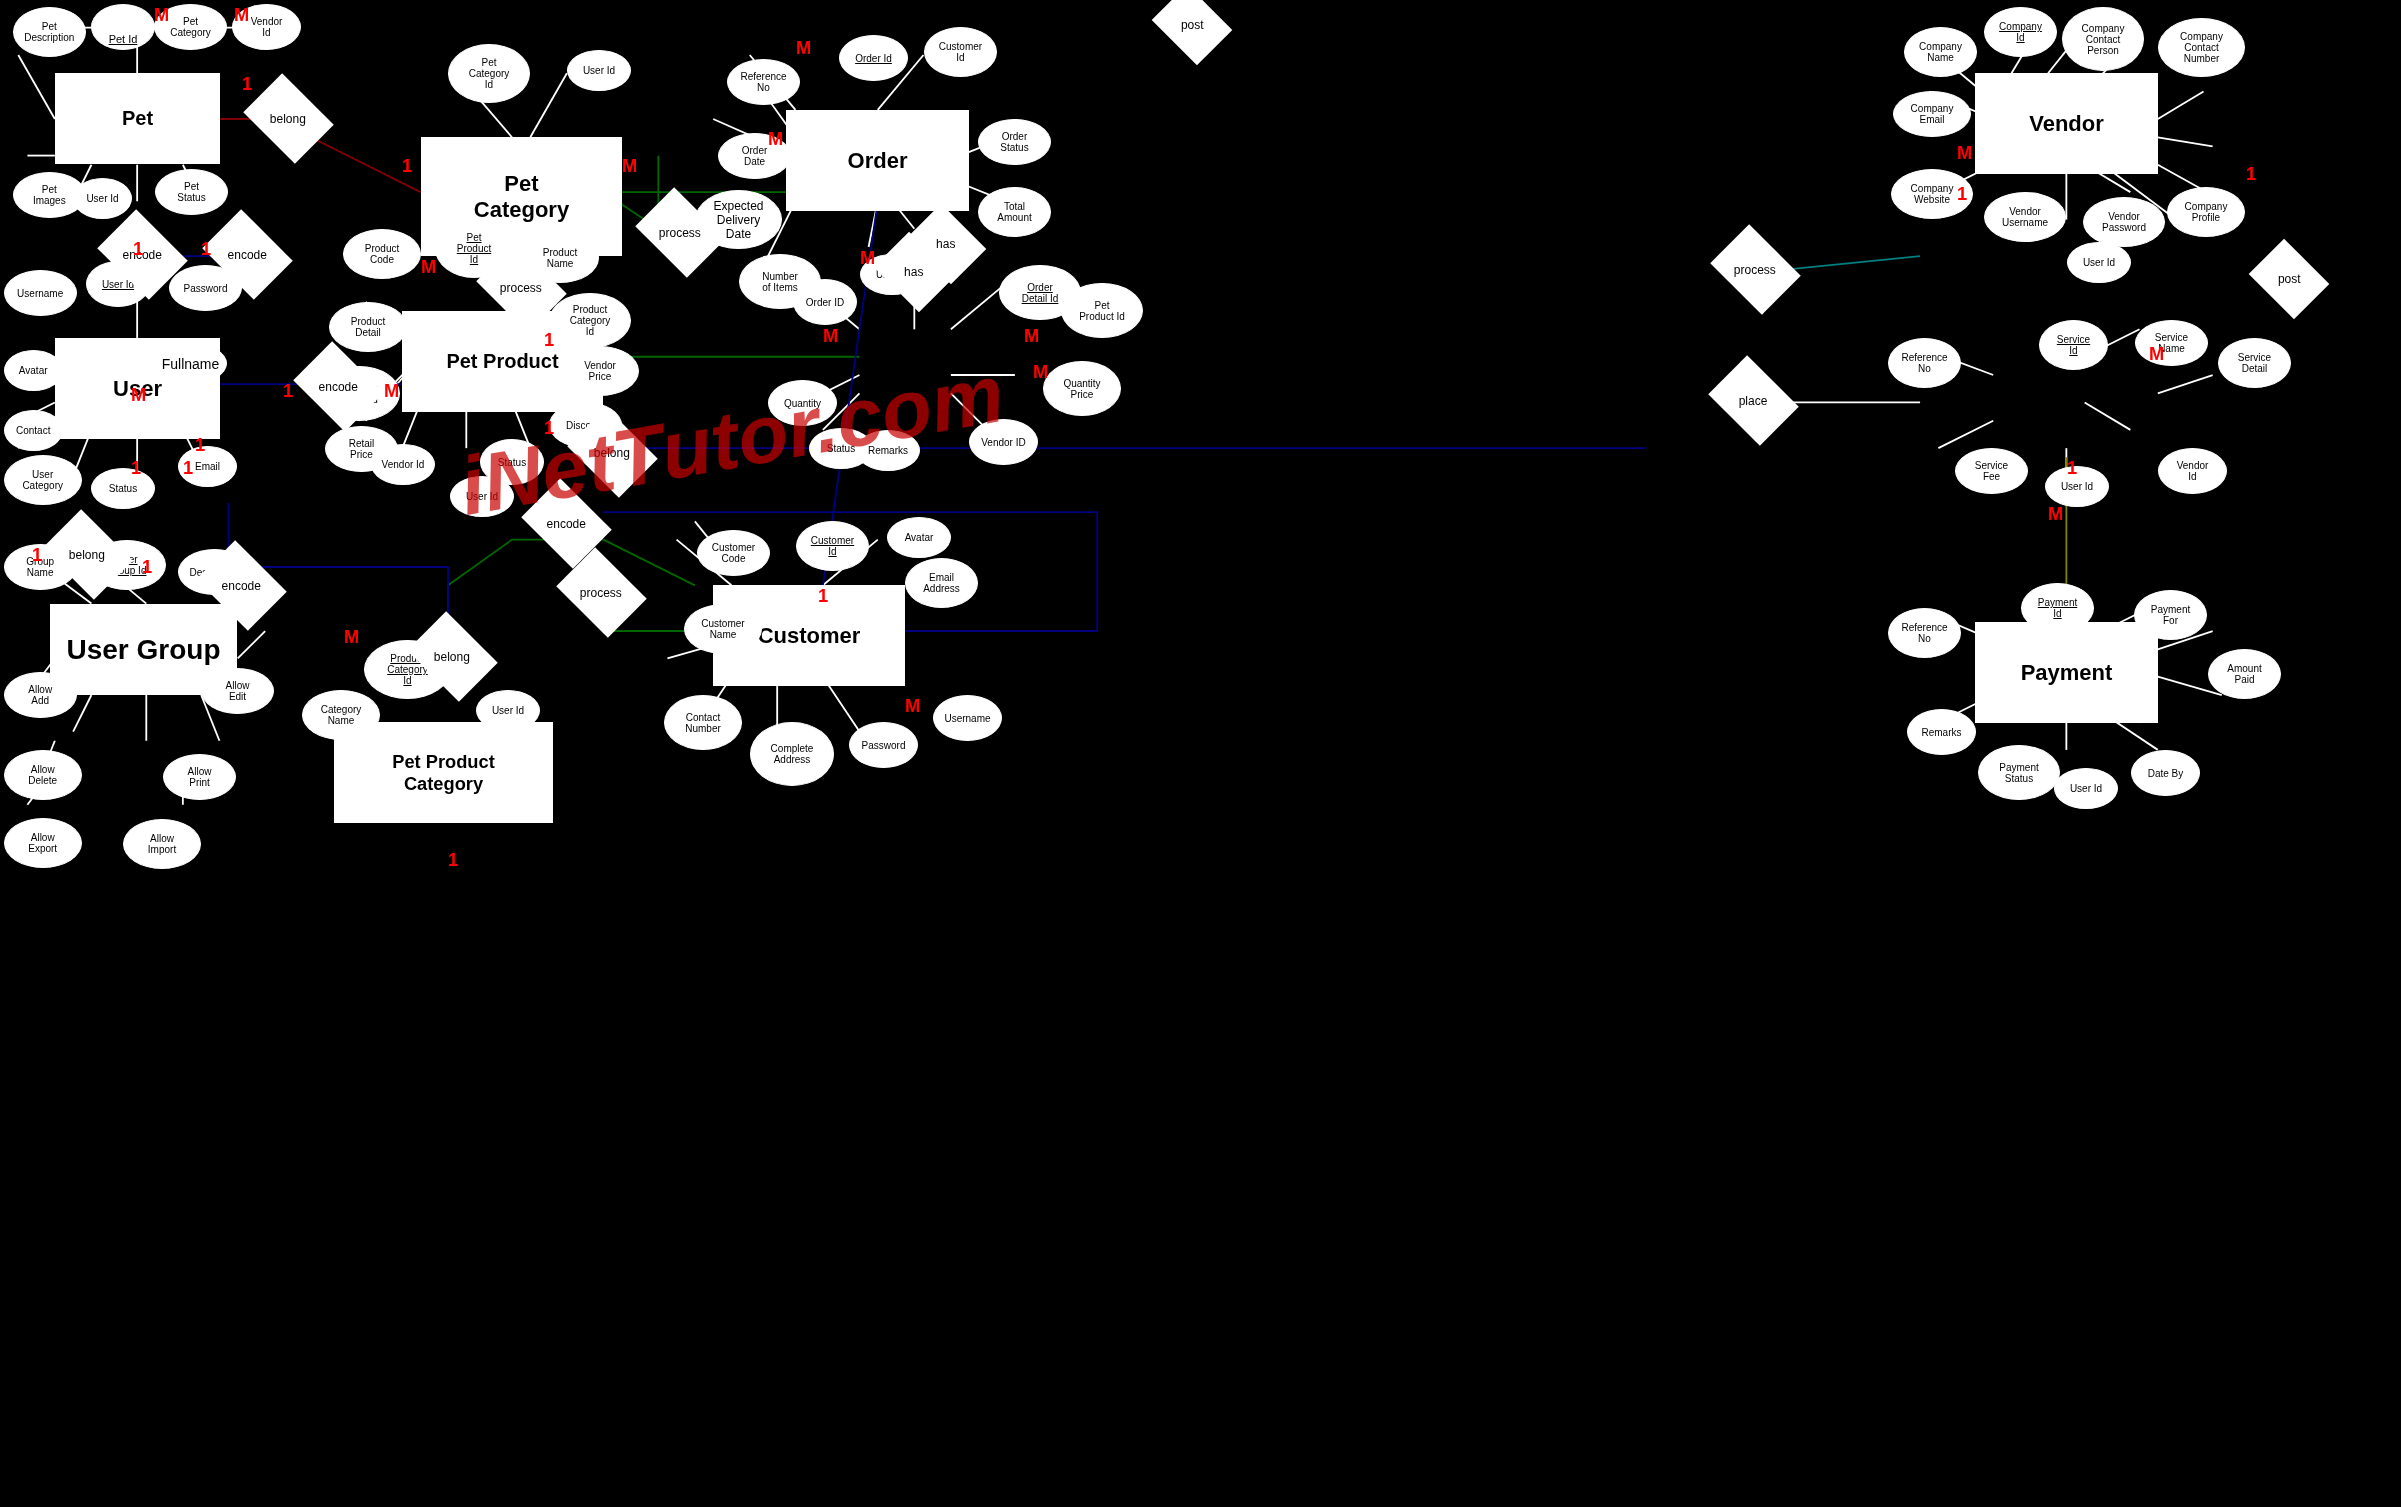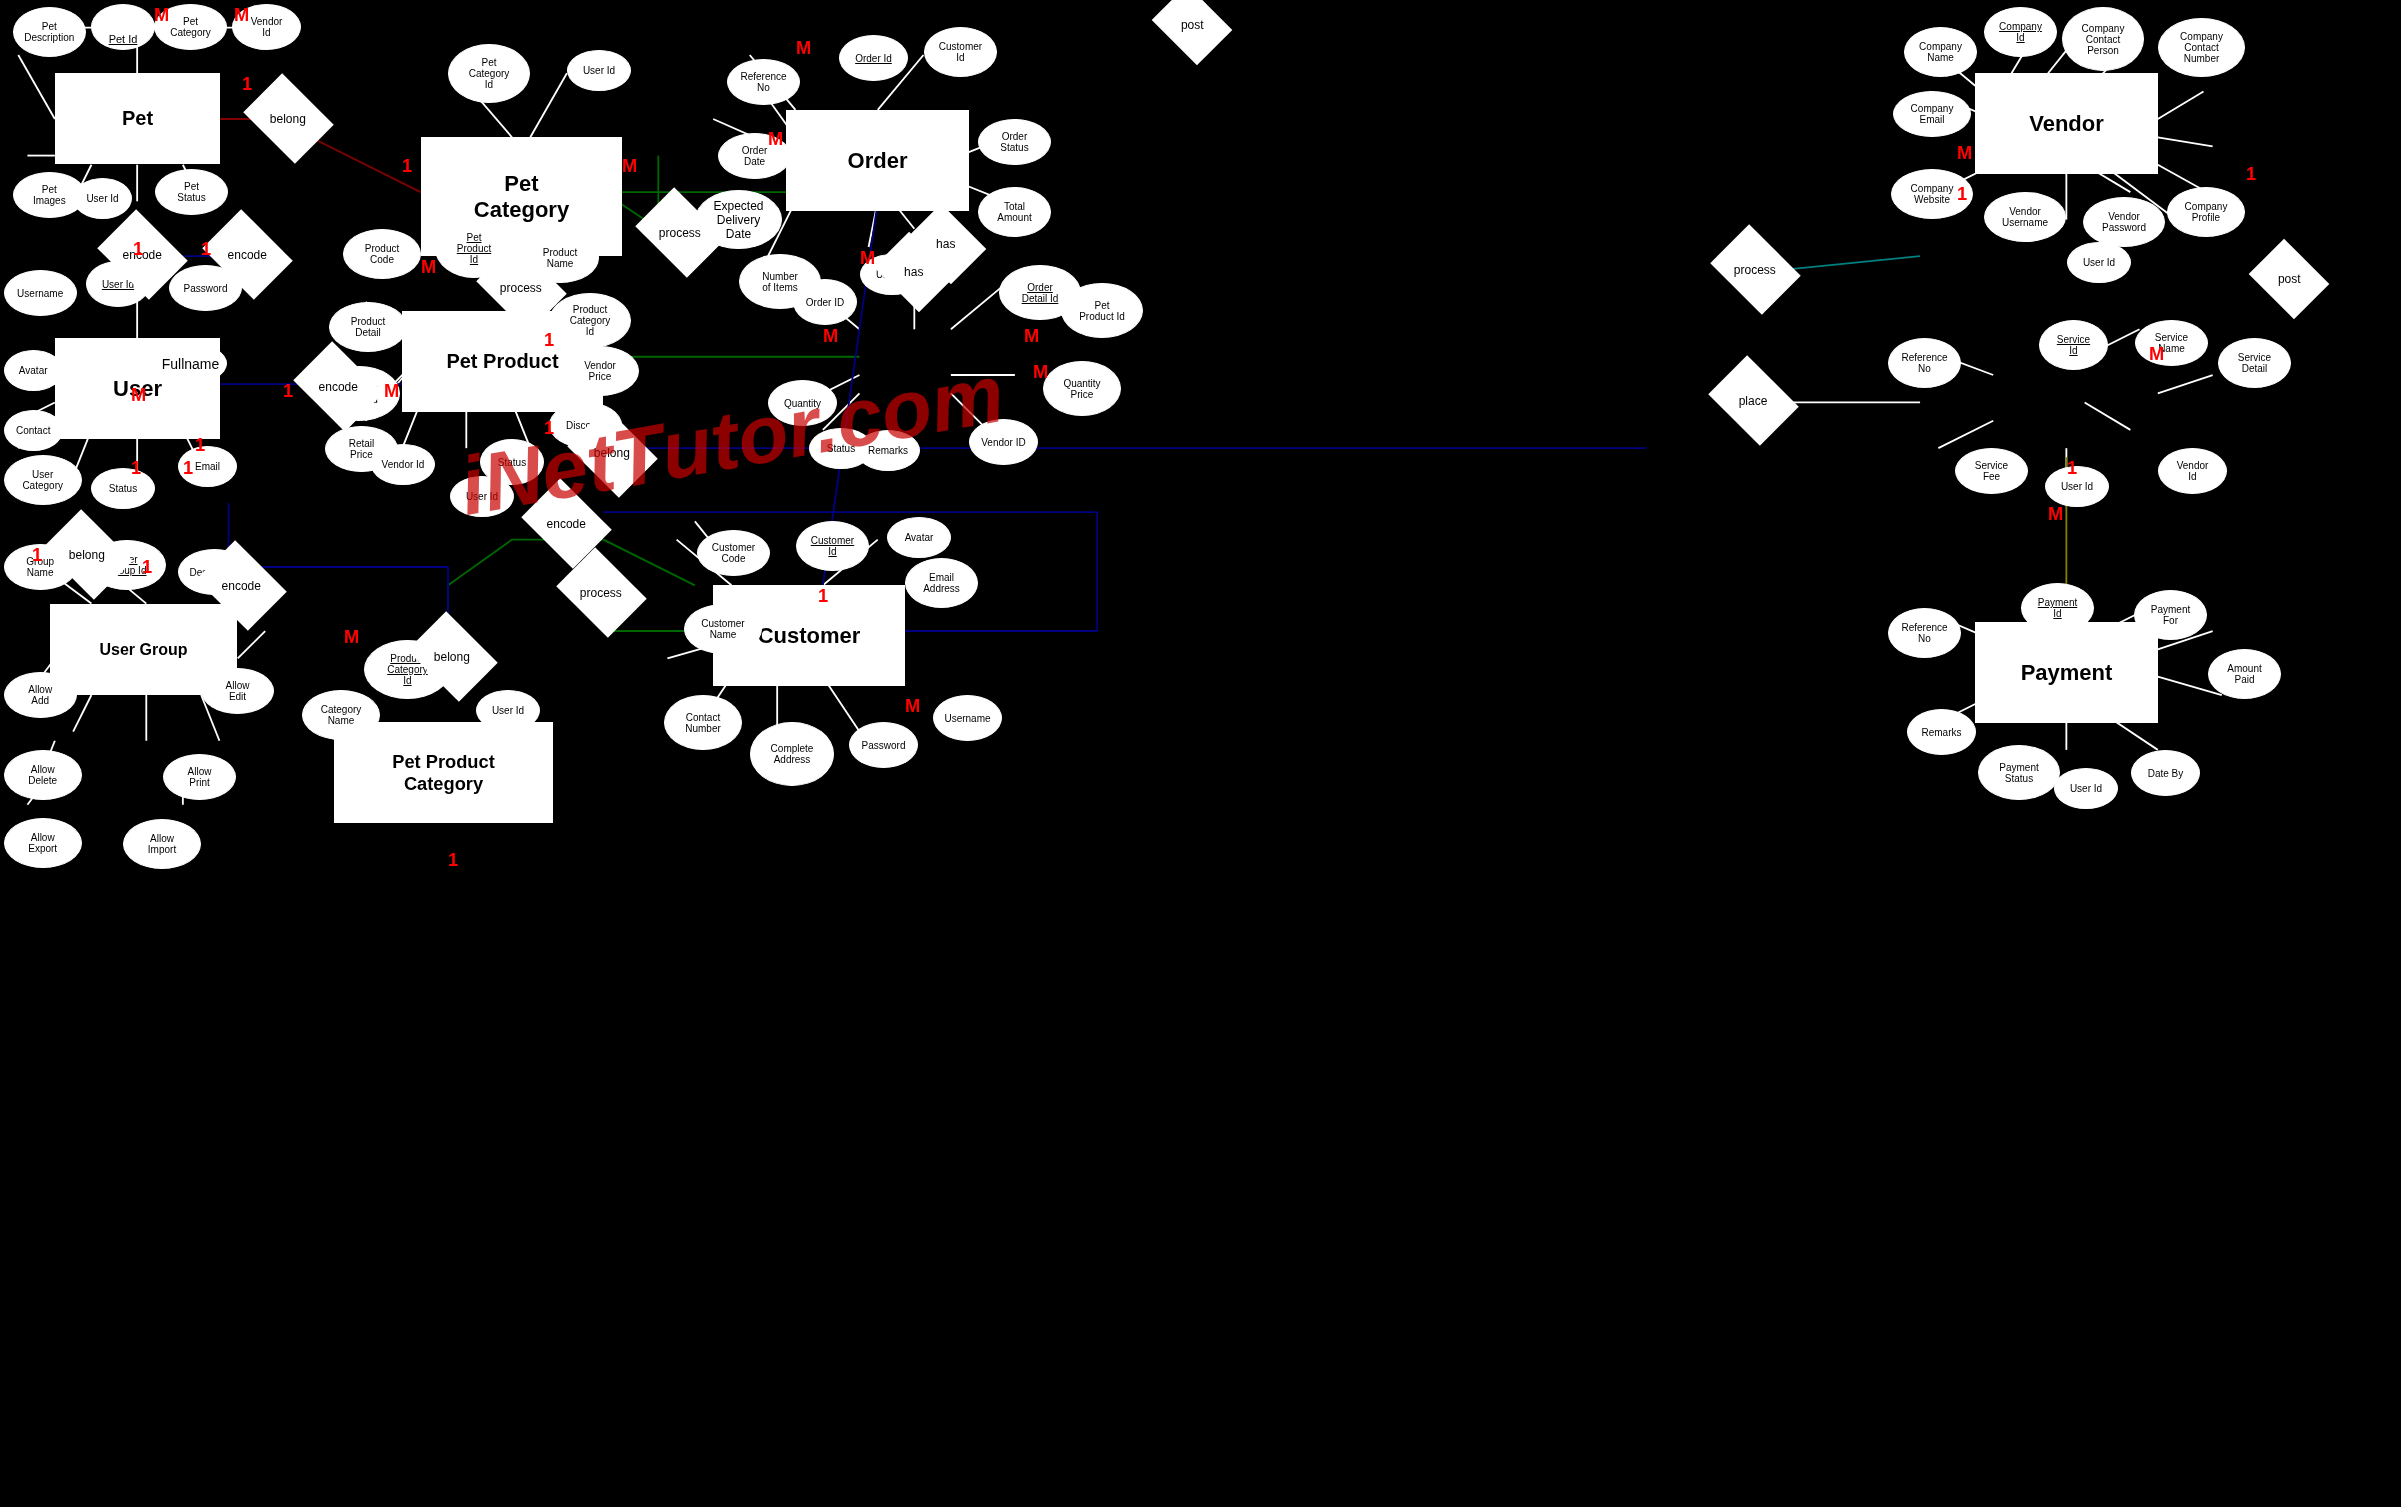--- a/index.html
+++ b/index.html
@@ -257,21 +257,21 @@
   </div>
 
   <div class="entity" style="left:402px; top:311px; width:201px; height:101px; font-size:20px;">
     <span>Pet Product</span>
   </div>
 
   <div class="entity" style="left:55px; top:338px; width:165px; height:101px; font-size:22px;">
     <span>User</span>
   </div>
 
-  <div class="entity" style="left:50px; top:604px; width:187px; height:91px; font-size:16px;">
+  <div class="entity" style="left:50px; top:604px; width:187px; height:91px; font-size:28px;">
     <span>User Group</span>
   </div>
 
   <div class="entity" style="left:334px; top:722px; width:219px; height:101px; font-size:18.3px;">
     <span>Pet Product<br>Category</span>
   </div>
 
   <div class="entity" style="left:786px; top:110px; width:183px; height:101px; font-size:22px;">
     <span>Order</span>
   </div>

